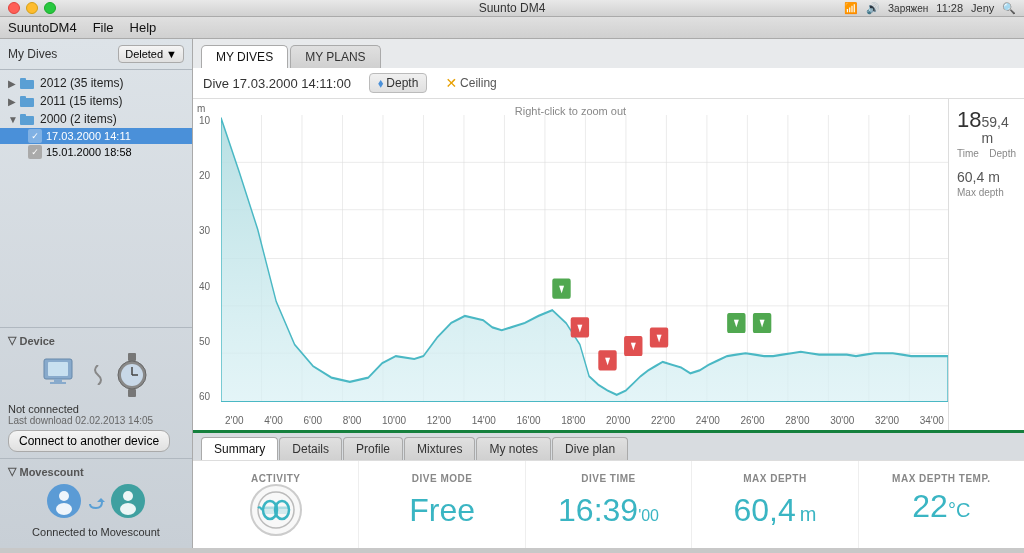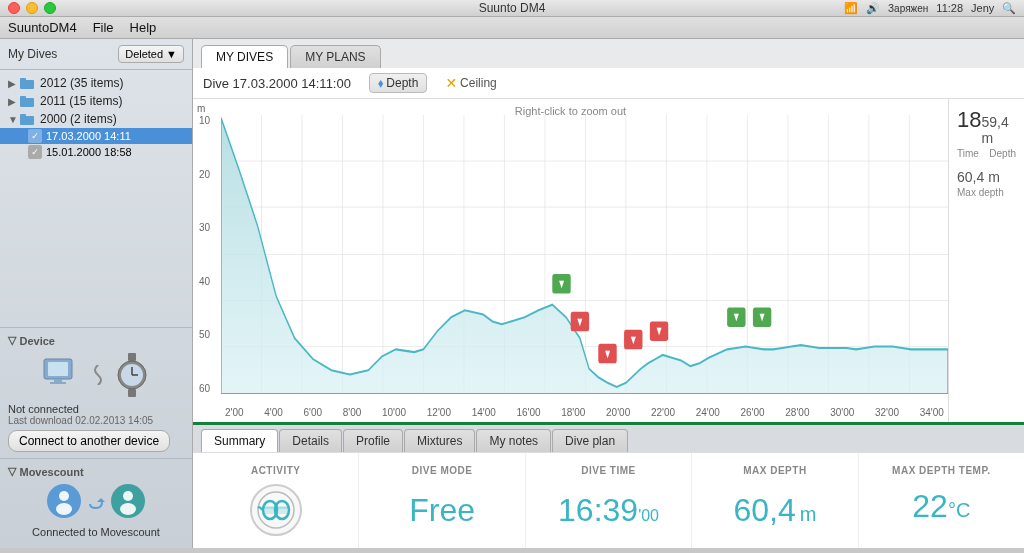--- a/index.html
+++ b/index.html
@@ -366,21 +366,21 @@
       display: flex;
       border-top: 1px solid #ddd;
     }
     .summary-col {
       flex: 1;
       padding: 12px 16px;
       border-right: 1px solid #eee;
       display: flex;
       flex-direction: column;
       align-items: center;
-      gap: 8px;
+      gap: 0;
     }
     .summary-col:last-child { border-right: none; }
     .summary-col-header {
       font-size: 10px;
       color: #888;
       text-transform: uppercase;
       font-weight: 600;
       letter-spacing: 0.5px;
       text-align: center;
     }

